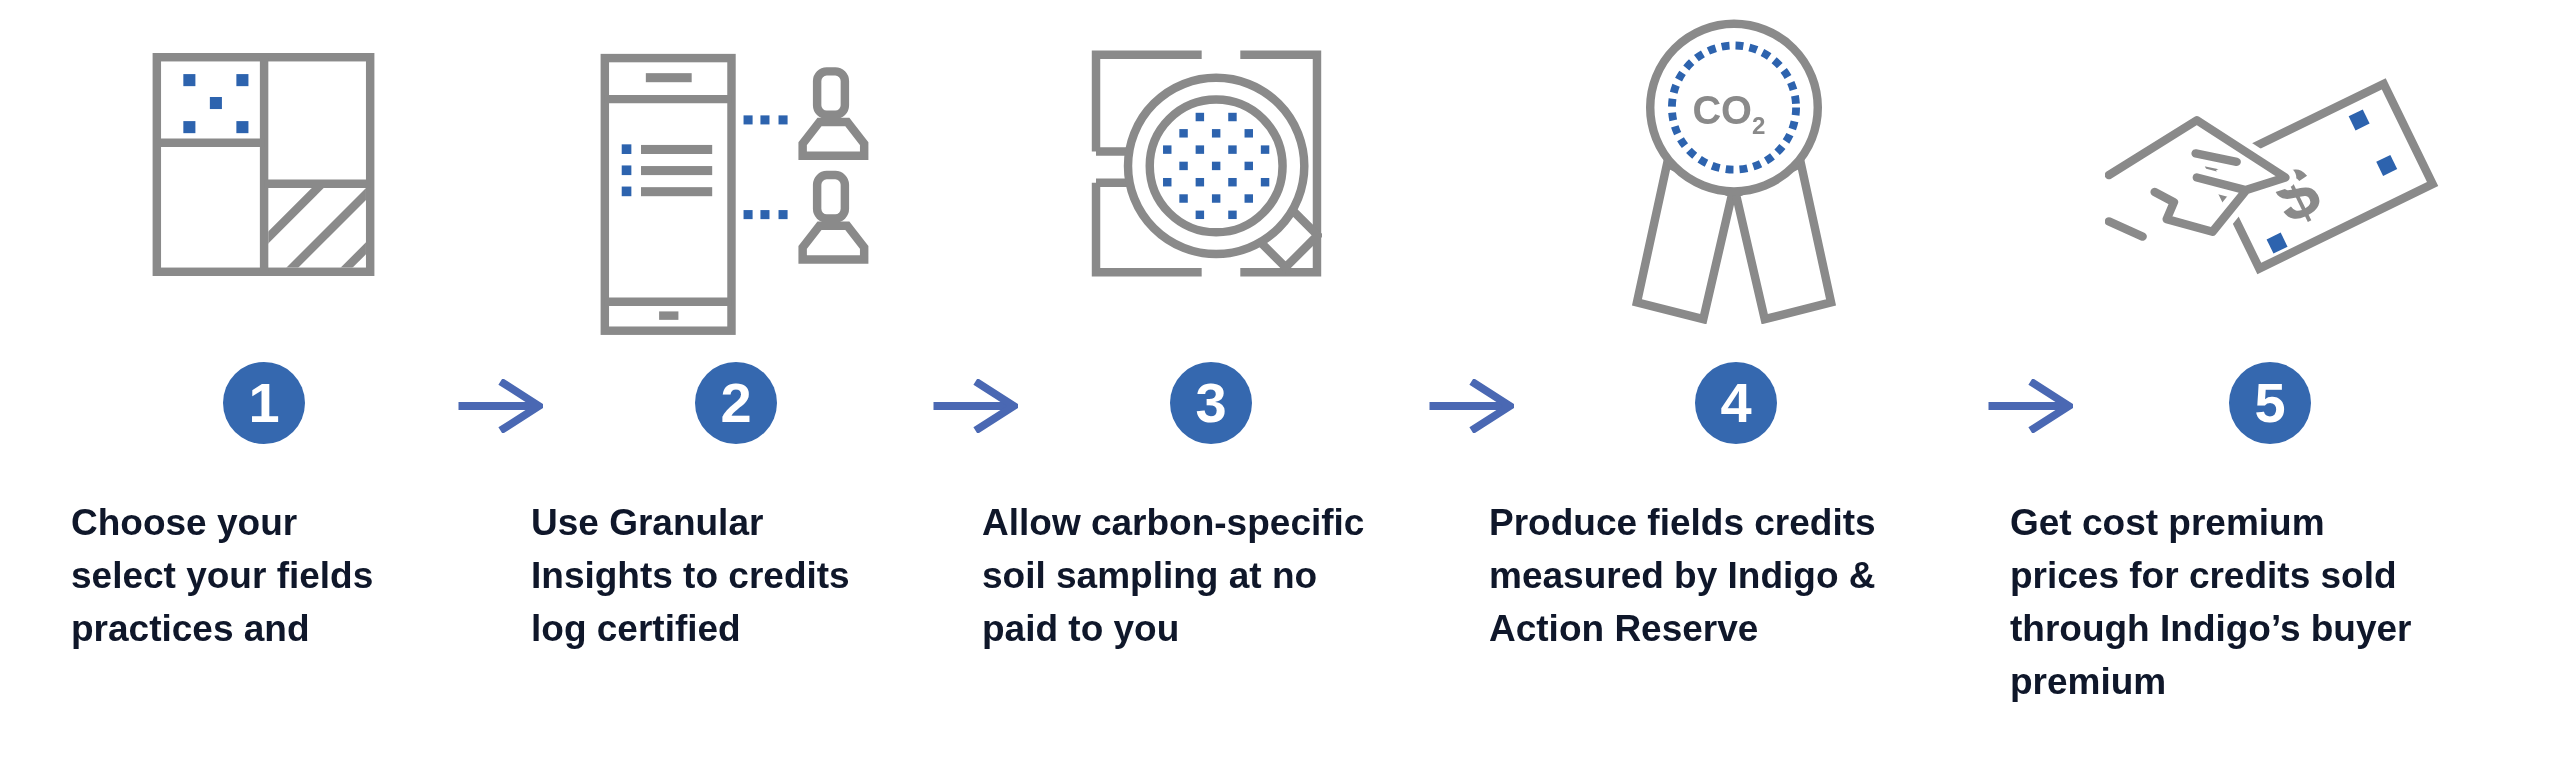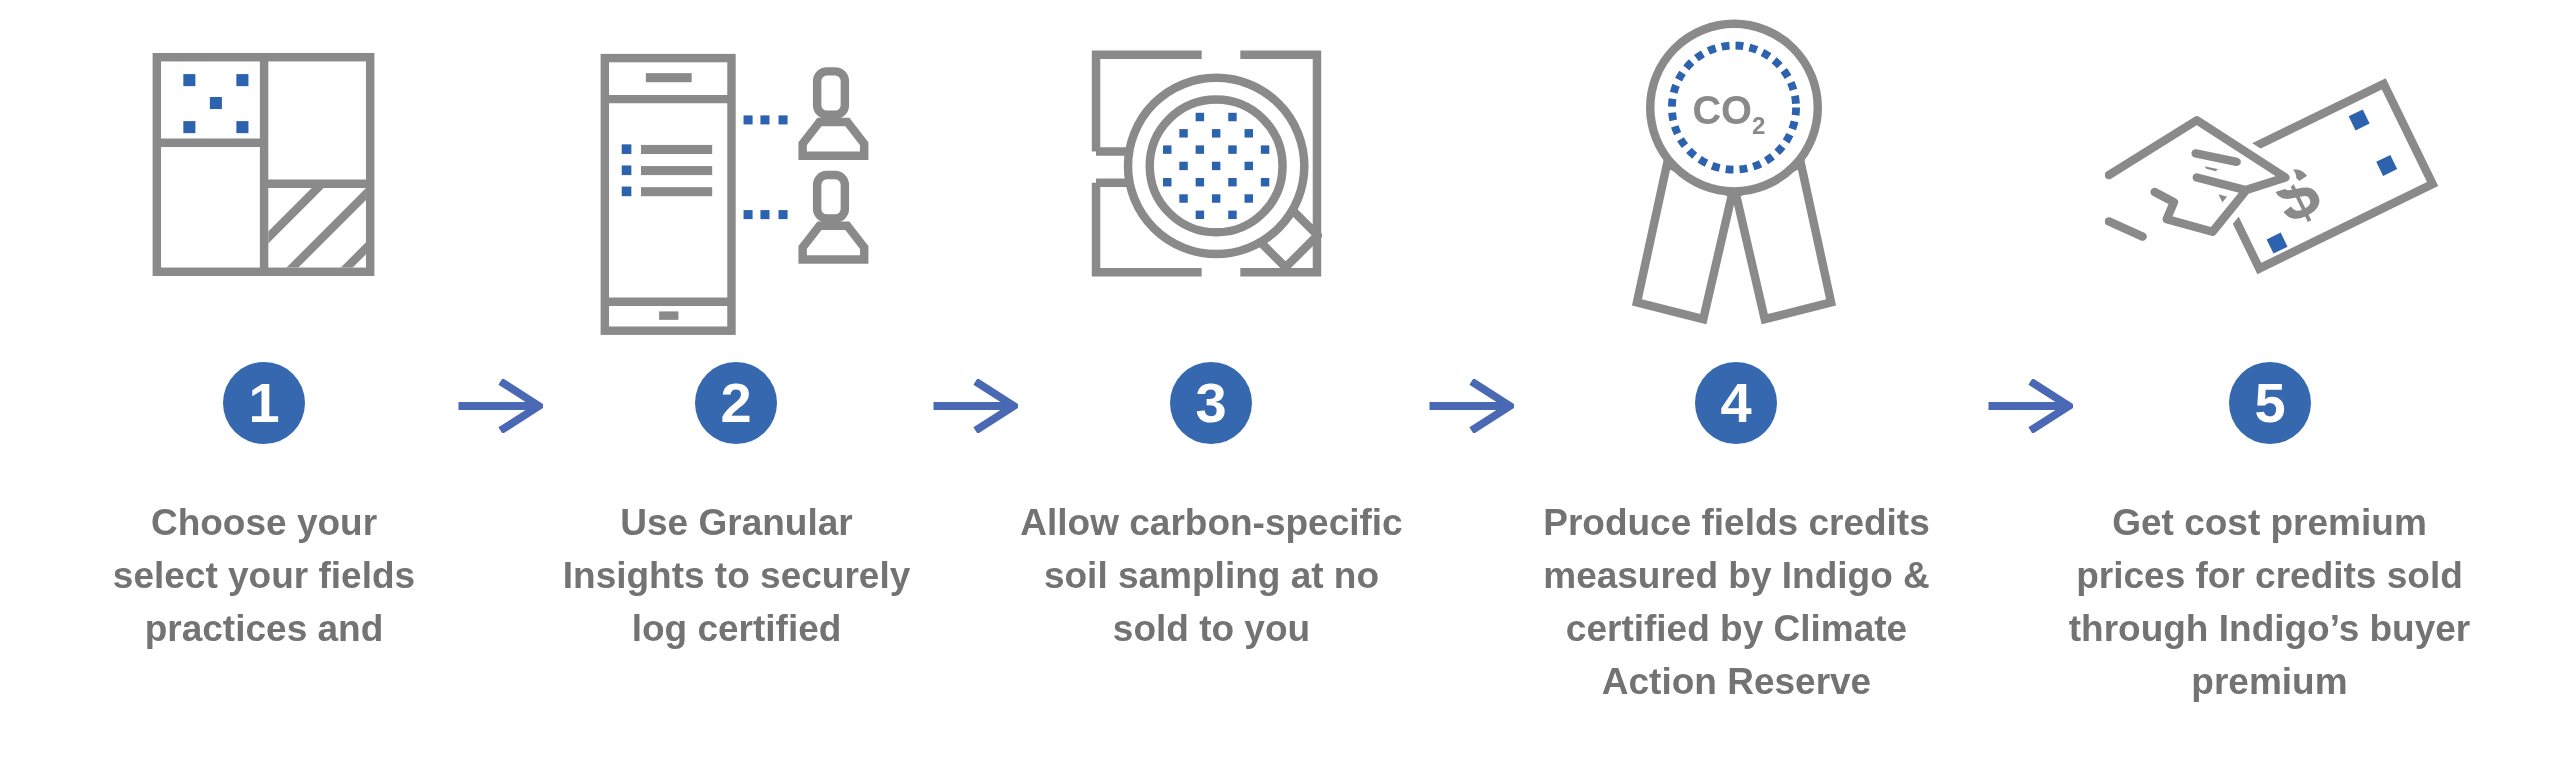--- a/index.html
+++ b/index.html
@@ -12,21 +12,21 @@
   }
   .step-col{position:absolute;top:0;height:547px;}
   .icon{position:absolute;}
   .num-circle{
     position:absolute;top:362px;width:82px;height:82px;border-radius:50%;
     background:#3568af;color:#ffffff;display:flex;align-items:center;justify-content:center;
     font-size:56px;font-weight:bold;line-height:1;
   }
   .caption{
     position:absolute;top:496px;left:0;width:100%;
-    text-align:center;color:#737373;font-weight:bold;
+    color:#0f172a;font-weight:bold;
     font-size:37px;line-height:53px;letter-spacing:0px;
   }
   .caption div{white-space:nowrap;}
   .arrow{position:absolute;top:379px;width:85px;height:54px;}
 </style>
 </head>
 <body>
 
 <div id="stage">
 
@@ -103,21 +103,21 @@
         <rect x="238" y="260" width="15" height="15"></rect>
         <rect x="266" y="260" width="15" height="15"></rect>
         <rect x="296" y="260" width="15" height="15"></rect>
       </g>
     </svg>
     <div class="num-circle" style="left:164px;">
         <span>2</span>
       </div>
     <div class="caption">
       <div>Use Granular</div>
-      <div>Insights to securely</div>
+      <div>Insights to credits</div>
       <div>log certified</div>
     </div>
   </div>
 
   <div class="arrow" style="left:933px;">
     <svg width="85" height="54" viewBox="0 0 140 90">
       <g stroke="#4a68b3" stroke-width="13" fill="none">
         <line x1="0" y1="45" x2="130" y2="45"></line>
         <polyline points="70,4 134,45 70,86"></polyline>
       </g>
@@ -155,21 +155,21 @@
         <rect x="173" y="266" width="14" height="14"></rect>
           <rect x="227" y="266" width="14" height="14"></rect>
       </g>
     </svg>
     <div class="num-circle" style="left:188px;">
         <span>3</span>
       </div>
     <div class="caption">
       <div>Allow carbon-specific</div>
       <div>soil sampling at no</div>
-      <div>sold to you</div>
+      <div>paid to you</div>
     </div>
   </div>
 
   <div class="arrow" style="left:1429px;">
     <svg width="85" height="54" viewBox="0 0 140 90">
       <g stroke="#4a68b3" stroke-width="13" fill="none">
         <line x1="0" y1="45" x2="130" y2="45"></line>
         <polyline points="70,4 134,45 70,86"></polyline>
       </g>
     </svg>
@@ -184,21 +184,20 @@
       </g>
       <circle cx="169" cy="147" r="103" fill="none" stroke="#2d63ae" stroke-width="13" stroke-dasharray="13 10.2"></circle>
       <text x="100" y="174" font-size="66" font-weight="bold" fill="#8a8a8a" font-family="Liberation Sans, DejaVu Sans, sans-serif"><tspan>CO</tspan><tspan font-size="40" dy="16">2</tspan></text>
     </svg>
     <div class="num-circle" style="left:206px;">
         <span>4</span>
       </div>
     <div class="caption">
       <div>Produce fields credits</div>
       <div>measured by Indigo &amp;</div>
-      <div>certified by Climate</div>
       <div>Action Reserve</div>
     </div>
   </div>
 
   <div class="arrow" style="left:1988px;">
     <svg width="85" height="54" viewBox="0 0 140 90">
       <g stroke="#4a68b3" stroke-width="13" fill="none">
         <line x1="0" y1="45" x2="130" y2="45"></line>
         <polyline points="70,4 134,45 70,86"></polyline>
       </g>

